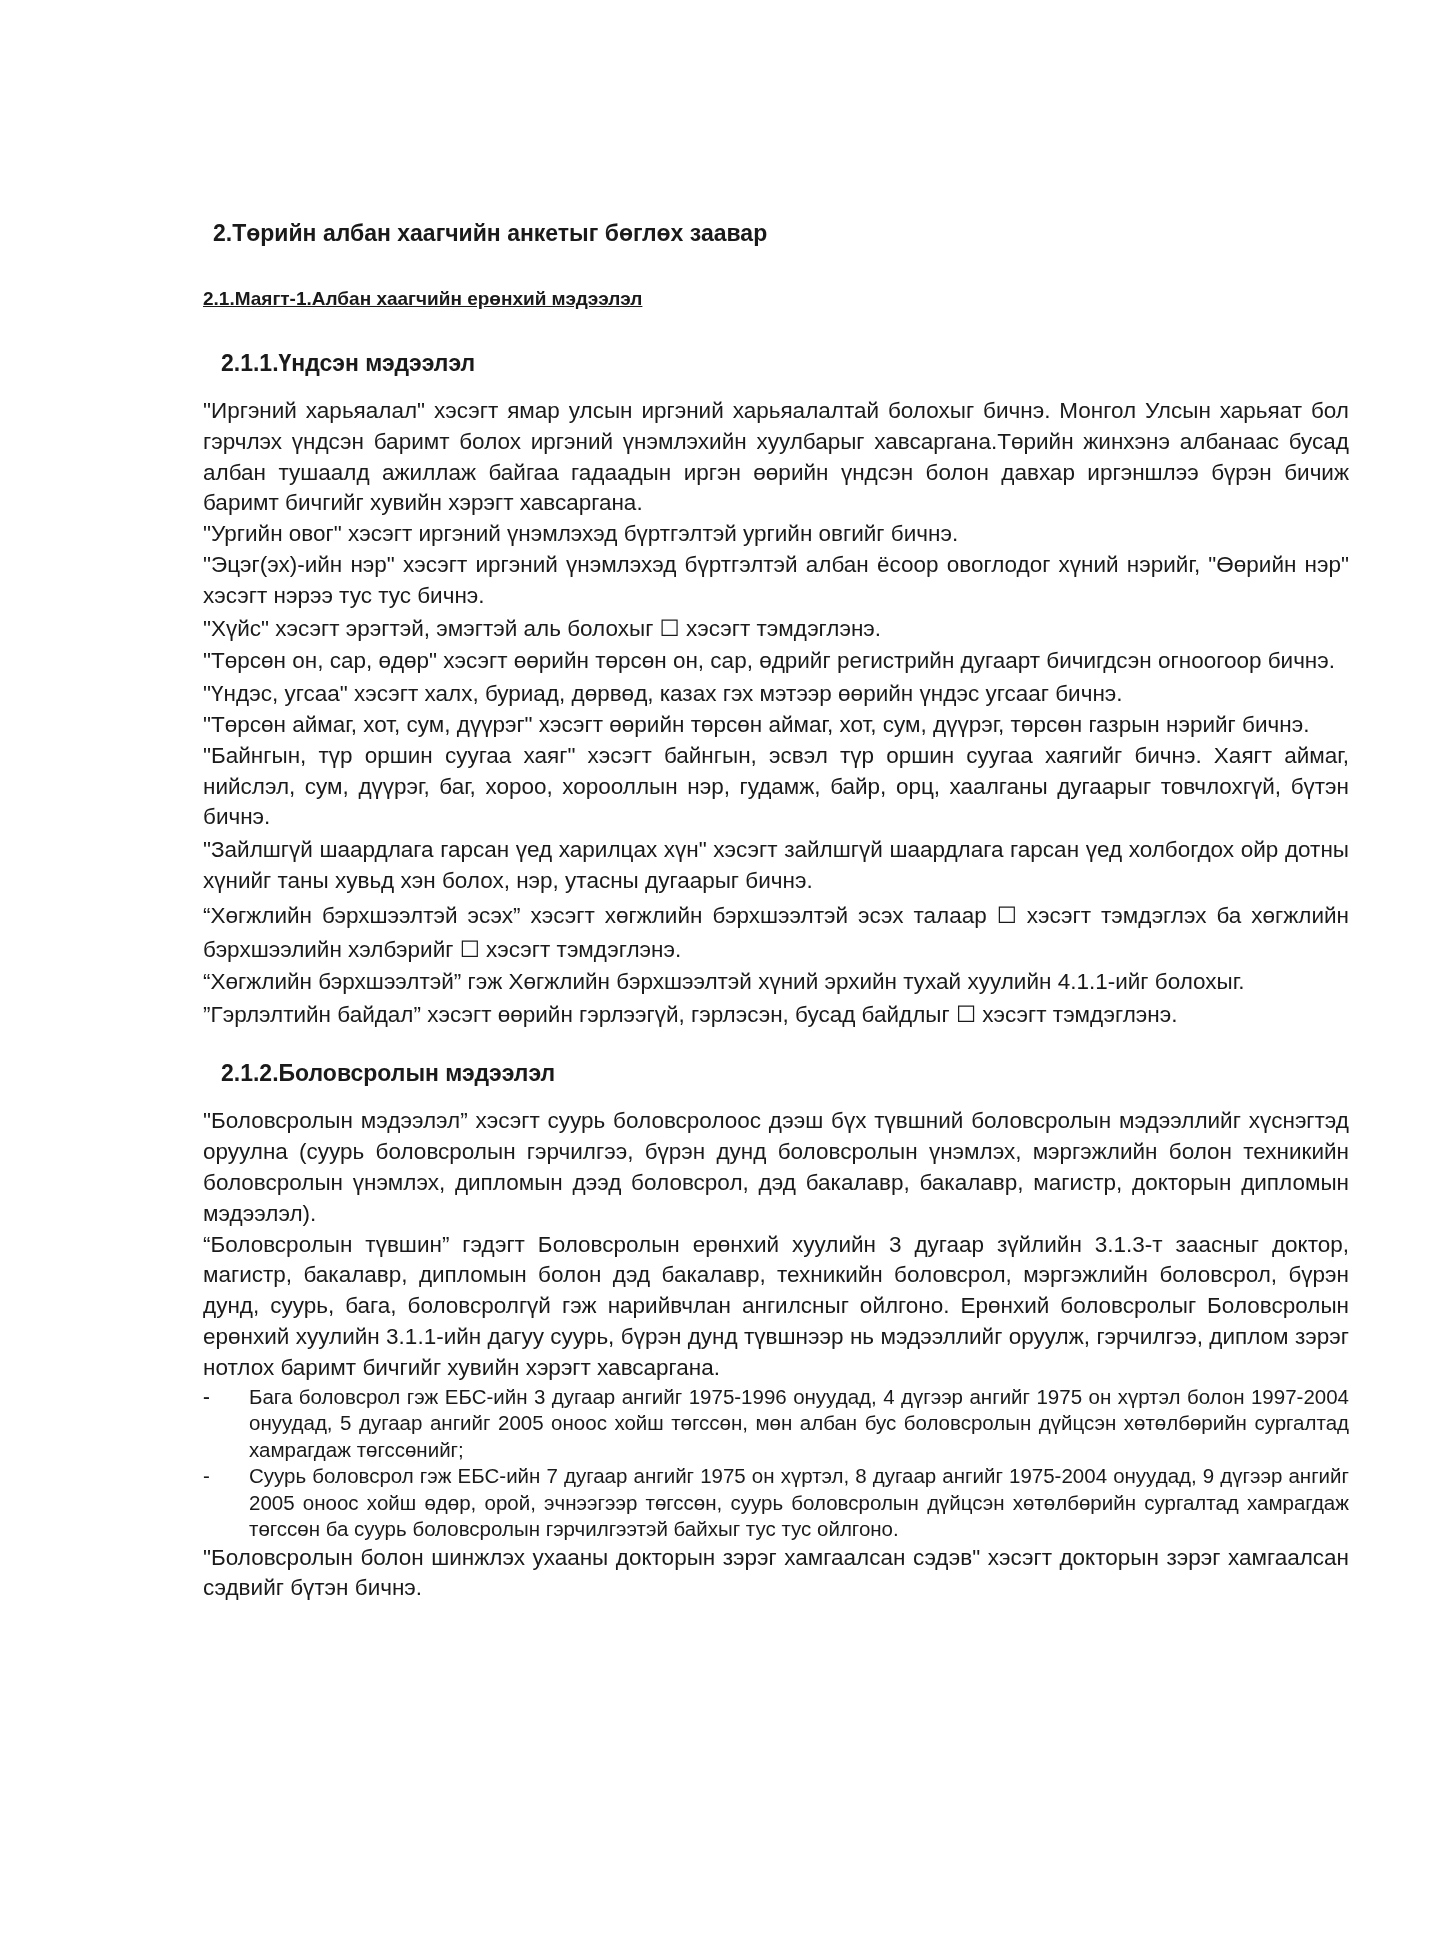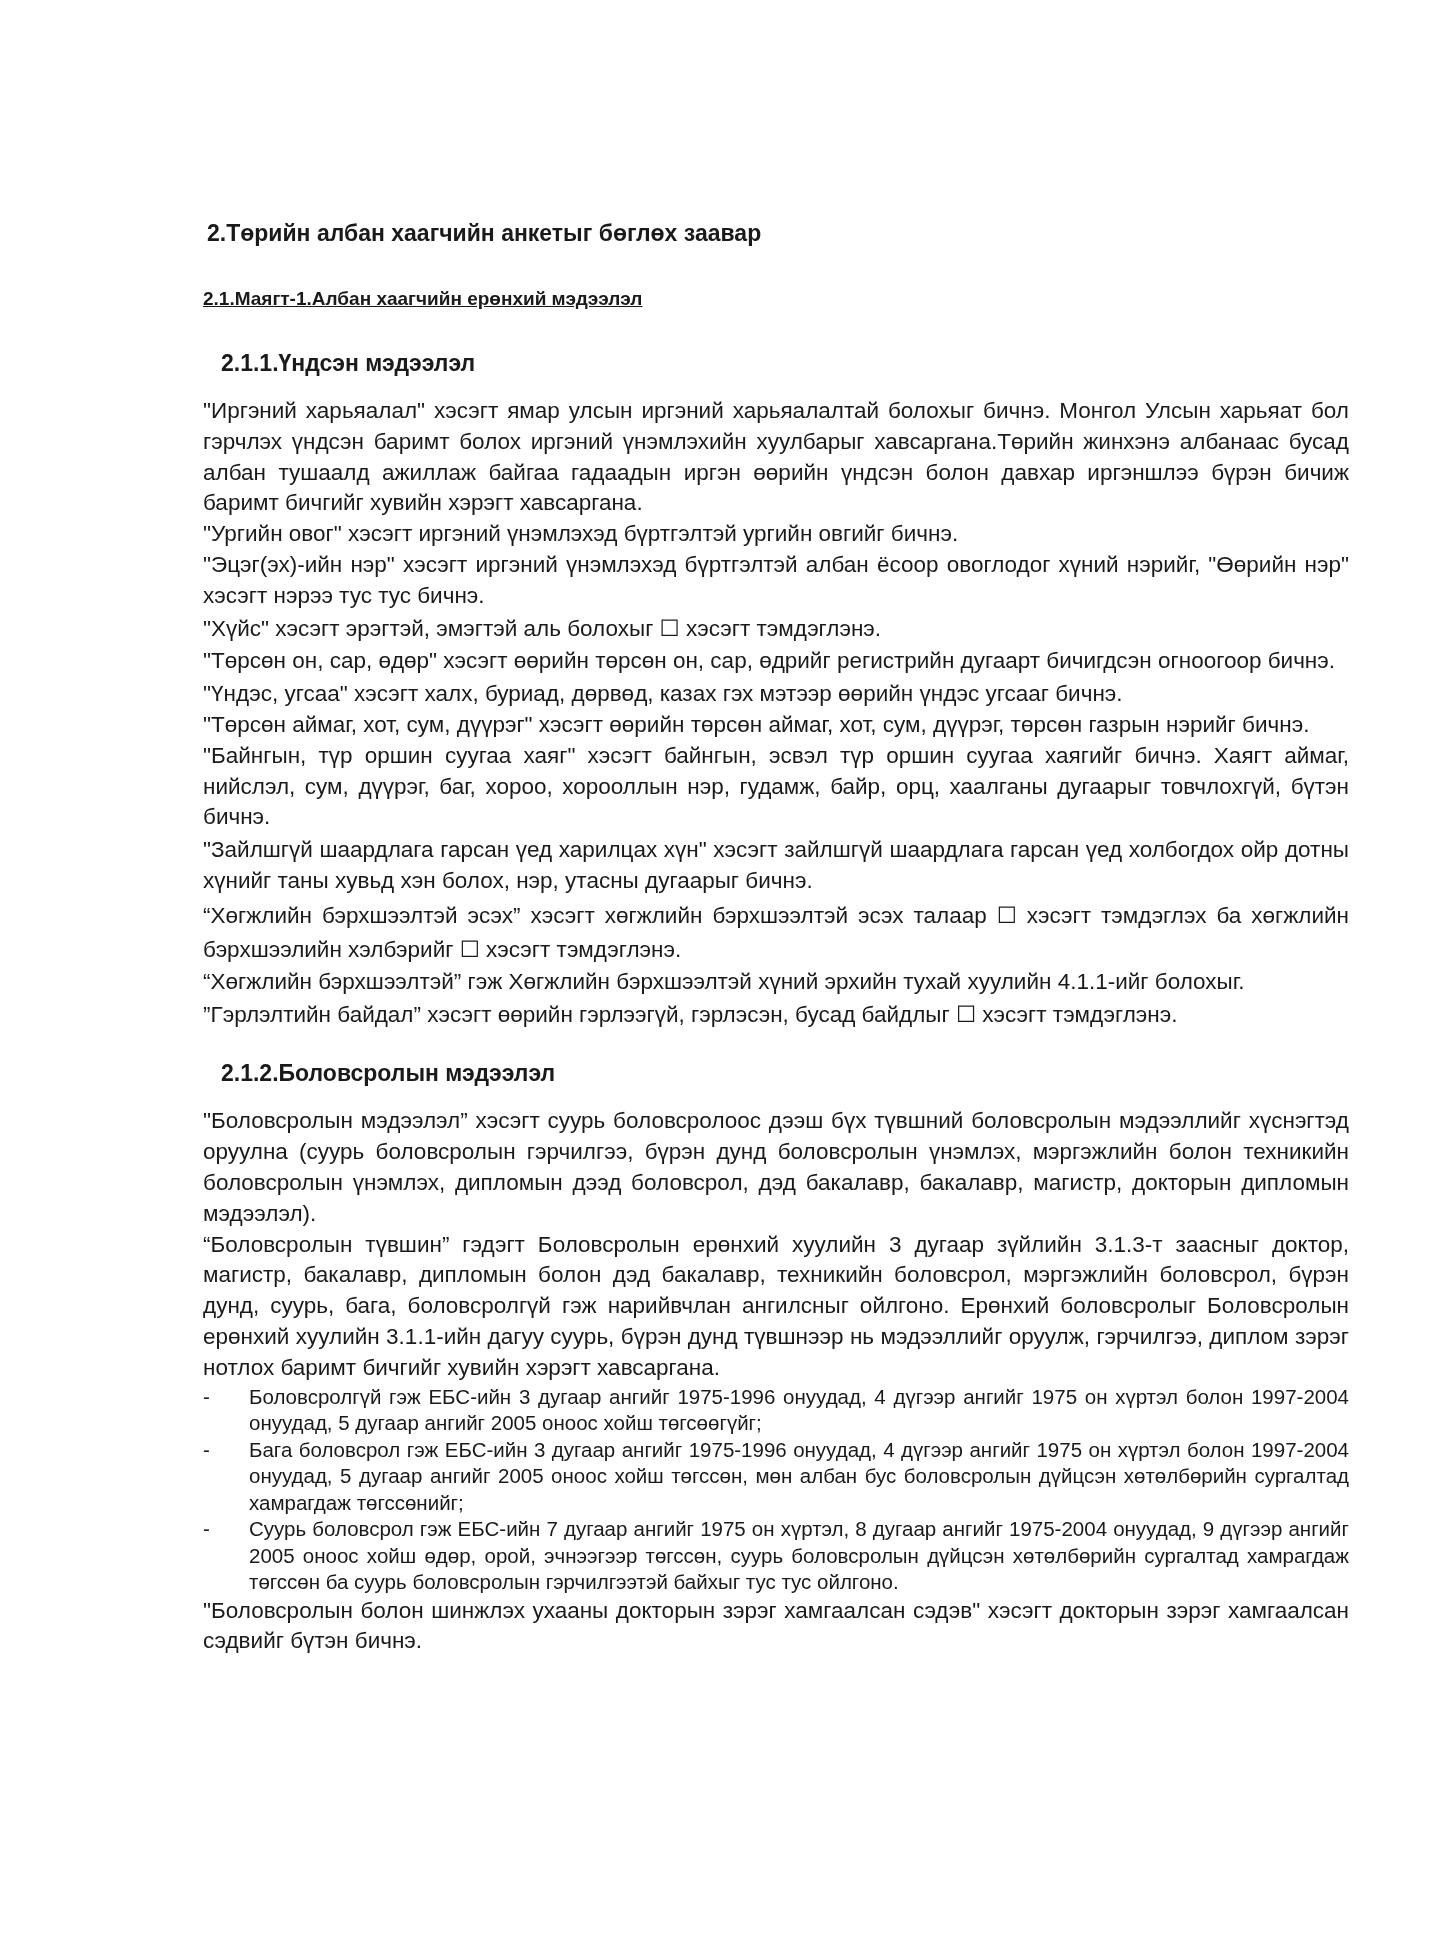--- a/index.html
+++ b/index.html
@@ -2,21 +2,21 @@
 <html><head>
 <meta charset="utf-8">
 <style>
   html, body { margin: 0; padding: 0; background: #ffffff; }
   body { width: 1448px; height: 1951px; position: relative; overflow: hidden; }
   .page {
     position: absolute; left: 203px; top: 218px; width: 1146px;
     font-family: "Liberation Sans", sans-serif; color: #1a1a1a;
     font-size: 22.5px; line-height: 30.8px;
   }
-  .h1 { font-weight: bold; font-size: 23px; margin: 0 0 36px 4px; line-height: 30px; }
+  .h1 { font-weight: bold; font-size: 23px; margin: 0 0 36px 10px; line-height: 30px; }
   .h2 { font-weight: bold; font-size: 19px; text-decoration: underline; margin: 0 0 34px 0; line-height: 30px; }
   .h3 { font-weight: bold; font-size: 23px; margin: 18px; line-height: 30px; }
   .h3.gap { margin-top: 28px; }
   p { margin: 0; text-align: justify; }
   p.sp { margin-top: 2px; }
   .bullets { list-style: none; margin: 0; padding: 0; font-size: 20.5px; line-height: 26.5px; }
   .bullets li { position: relative; padding-left: 46px; text-align: justify; }
   .bullets li .dash { position: absolute; left: 0; top: 0; }
 </style>
 </head>
@@ -40,21 +40,20 @@
   <p>“Хөгжлийн бэрхшээлтэй” гэж Хөгжлийн бэрхшээлтэй хүний эрхийн тухай хуулийн 4.1.1-ийг болохыг.</p>
   <p class="sp">”Гэрлэлтийн байдал” хэсэгт өөрийн гэрлээгүй, гэрлэсэн, бусад байдлыг ☐ хэсэгт тэмдэглэнэ.</p>
 
   <div class="h3 gap">2.1.2.Боловсролын мэдээлэл</div>
   <p>"Боловсролын мэдээлэл” хэсэгт суурь боловсролоос дээш бүх түвшний боловсролын мэдээллийг хүснэгтэд оруулна (суурь боловсролын гэрчилгээ, бүрэн дунд боловсролын үнэмлэх, мэргэжлийн болон техникийн боловсролын үнэмлэх, дипломын дээд боловсрол, дэд бакалавр, бакалавр, магистр, докторын дипломын мэдээлэл).</p>
   <p>“Боловсролын түвшин” гэдэгт Боловсролын ерөнхий хуулийн 3 дугаар зүйлийн 3.1.3-т заасныг доктор, магистр, бакалавр, дипломын болон дэд бакалавр, техникийн боловсрол, мэргэжлийн боловсрол, бүрэн дунд, суурь, бага, боловсролгүй гэж нарийвчлан ангилсныг ойлгоно. Ерөнхий боловсролыг Боловсролын ерөнхий хуулийн 3.1.1-ийн дагуу суурь, бүрэн дунд түвшнээр нь мэдээллийг оруулж, гэрчилгээ, диплом зэрэг нотлох баримт бичгийг хувийн хэрэгт хавсаргана.</p>
 
   <ul class="bullets">
     <li>
       <span class="dash">-</span>
-      <span>Боловсролгүй гэж ЕБС-ийн 3 дугаар ангийг 1975-1996 онуудад, 4 дүгээр ангийг 1975 он хүртэл болон 1997-2004 онуудад, 5 дугаар ангийг 2005 оноос хойш төгсөөгүйг;</span>
     </li>
     <li>
       <span class="dash">-</span>
       <span>Бага боловсрол гэж ЕБС-ийн 3 дугаар ангийг 1975-1996 онуудад, 4 дүгээр ангийг 1975 он хүртэл болон 1997-2004 онуудад, 5 дугаар ангийг 2005 оноос хойш төгссөн, мөн албан бус боловсролын дүйцсэн хөтөлбөрийн сургалтад хамрагдаж төгссөнийг;</span>
     </li>
     <li>
       <span class="dash">-</span>
       <span>Суурь боловсрол гэж ЕБС-ийн 7 дугаар ангийг 1975 он хүртэл, 8 дугаар ангийг 1975-2004 онуудад, 9 дүгээр ангийг 2005 оноос хойш өдөр, орой, эчнээгээр төгссөн, суурь боловсролын дүйцсэн хөтөлбөрийн сургалтад хамрагдаж төгссөн ба суурь боловсролын гэрчилгээтэй байхыг тус тус ойлгоно.</span>
     </li>
   </ul>

